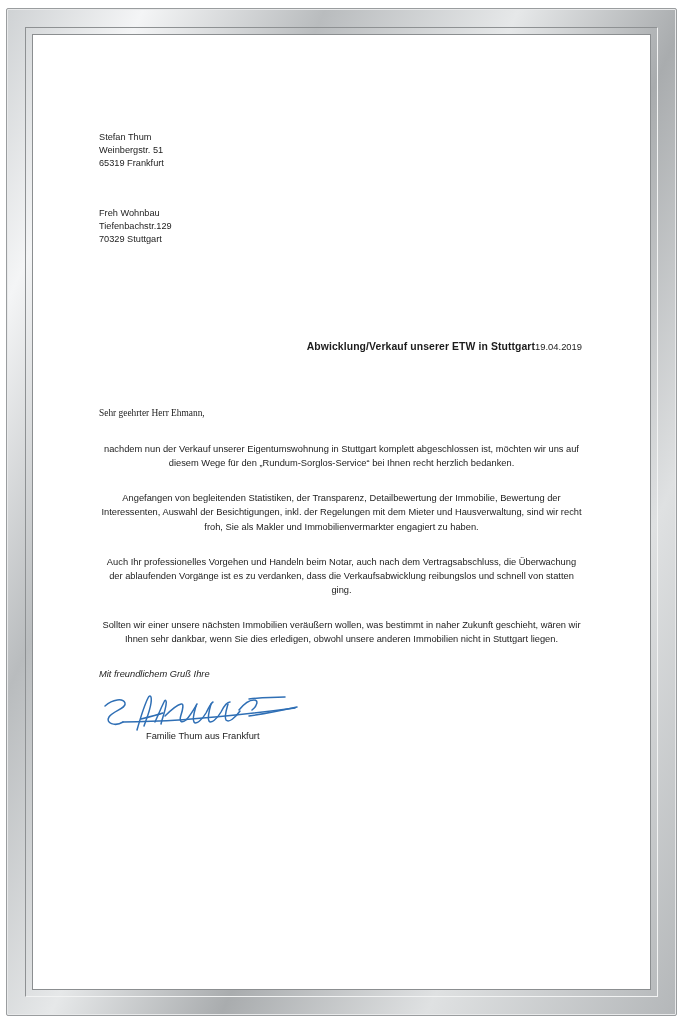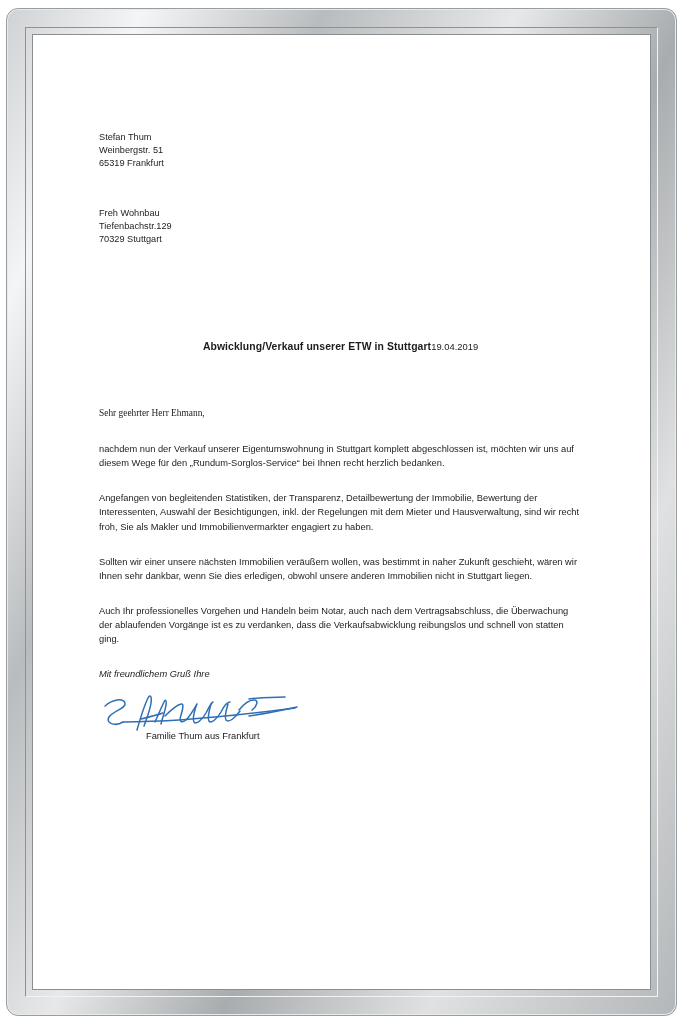--- a/index.html
+++ b/index.html
@@ -25,21 +25,21 @@
     padding: 26px;
     background: linear-gradient(115deg,
         #cfd2d4 0%,
         #f4f5f6 12%,
         #b9bcbe 28%,
         #e6e8e9 45%,
         #a9acae 60%,
         #dfe1e2 78%,
         #b4b7b9 100%);
     border: 1px solid #9a9d9f;
-    border-radius: 12px;
+    border-radius: 2px;
     box-shadow: 0 0 0 1px #e9eaeb inset;
   }
   .frame-bevel {
     position: absolute;
     left: 18px;
     top: 18px;
     right: 18px;
     bottom: 18px;
     border-top: 1px solid #8e9193;
     border-left: 1px solid #8e9193;
@@ -75,21 +75,21 @@
     font-size: 9.2px;
     line-height: 1.42;
     white-space: pre-line;
   }
   .addr-sender { margin-bottom: 0; }
   .addr-recipient { margin-top: 37px; }
 
   .subject-row {
     display: flex;
     align-items: baseline;
-    justify-content: center;
+    justify-content: flex-end;
     margin-top: 93px;
     margin-bottom: 0;
   }
   .subject {
     font-weight: bold;
     font-size: 10.4px;
     letter-spacing: .1px;
   }
   .letter-date {
     font-size: 9.4px;
@@ -99,21 +99,21 @@
   .salutation {
     margin-top: 53px;
     font-size: 9.4px;
     font-family: Liberation Serif, serif;
   }
 
   .para {
     margin-top: 21px;
     font-size: 9.3px;
     line-height: 1.52;
-    text-align: left;
+    text-align: center;
     max-width: 520px;
   }
 
   .closing {
     margin-top: 22px;
     font-size: 9.3px;
     font-style: italic;
   }
 
   .signature-area {
@@ -152,22 +152,22 @@
 
     <div class="subject-row">
       <div class="subject">Abwicklung/Verkauf unserer ETW in Stuttgart</div>
       <div class="letter-date">19.04.2019</div>
     </div>
 
     <div class="salutation">Sehr geehrter Herr Ehmann,</div>
 
     <div class="para">nachdem nun der Verkauf unserer Eigentumswohnung in Stuttgart komplett abgeschlossen ist, möchten wir uns auf diesem Wege für den „Rundum-Sorglos-Service“ bei Ihnen recht herzlich bedanken.</div>
     <div class="para">Angefangen von begleitenden Statistiken, der Transparenz, Detailbewertung der Immobilie, Bewertung der Interessenten, Auswahl der Besichtigungen, inkl. der Regelungen mit dem Mieter und Hausverwaltung, sind wir recht froh, Sie als Makler und Immobilienvermarkter engagiert zu haben.</div>
+    <div class="para">Auch Ihr professionelles Vorgehen und Handeln beim Notar, auch nach dem Vertragsabschluss, die Überwachung der ablaufenden Vorgänge ist es zu verdanken, dass die Verkaufsabwicklung reibungslos und schnell von statten ging.</div>
     <div class="para">Sollten wir einer unsere nächsten Immobilien veräußern wollen, was bestimmt in naher Zukunft geschieht, wären wir Ihnen sehr dankbar, wenn Sie dies erledigen, obwohl unsere anderen Immobilien nicht in Stuttgart liegen.</div>
-    <div class="para">Auch Ihr professionelles Vorgehen und Handeln beim Notar, auch nach dem Vertragsabschluss, die Überwachung der ablaufenden Vorgänge ist es zu verdanken, dass die Verkaufsabwicklung reibungslos und schnell von statten ging.</div>
 
     <div class="closing">Mit freundlichem Gruß Ihre</div>
 
     <div class="signature-area">
       <svg class="signature-svg" width="210" height="56" viewBox="0 0 210 56">
         <g fill="none" stroke="#2f6fb5" stroke-width="1.5" stroke-linecap="round" stroke-linejoin="round">
           <path d="M6 20 C14 13, 24 12, 26 17 C28 22, 14 25, 10 31 C6 37, 16 41, 24 36"></path>
           <path d="M38 44 C42 30, 46 18, 49 12 C51 8, 53 10, 52 17 C51 25, 47 34, 45 40"></path>
           <path d="M42 33 C50 31, 58 29, 64 27"></path>
           <path d="M56 36 C60 27, 63 20, 65 16 C66 13, 68 14, 67 19 C66 26, 63 33, 62 38"></path>

